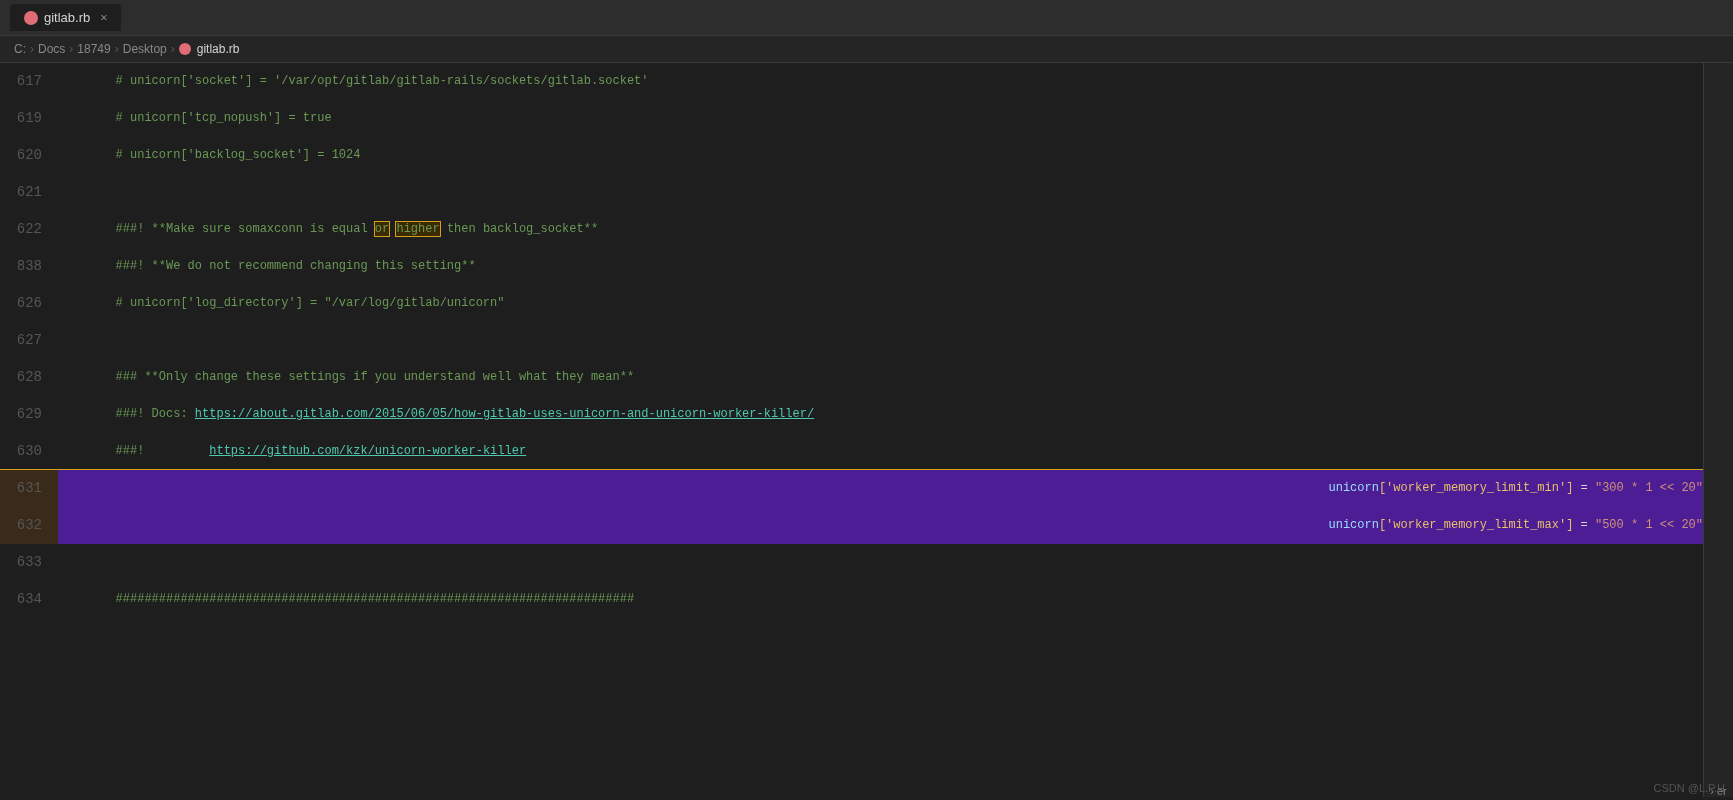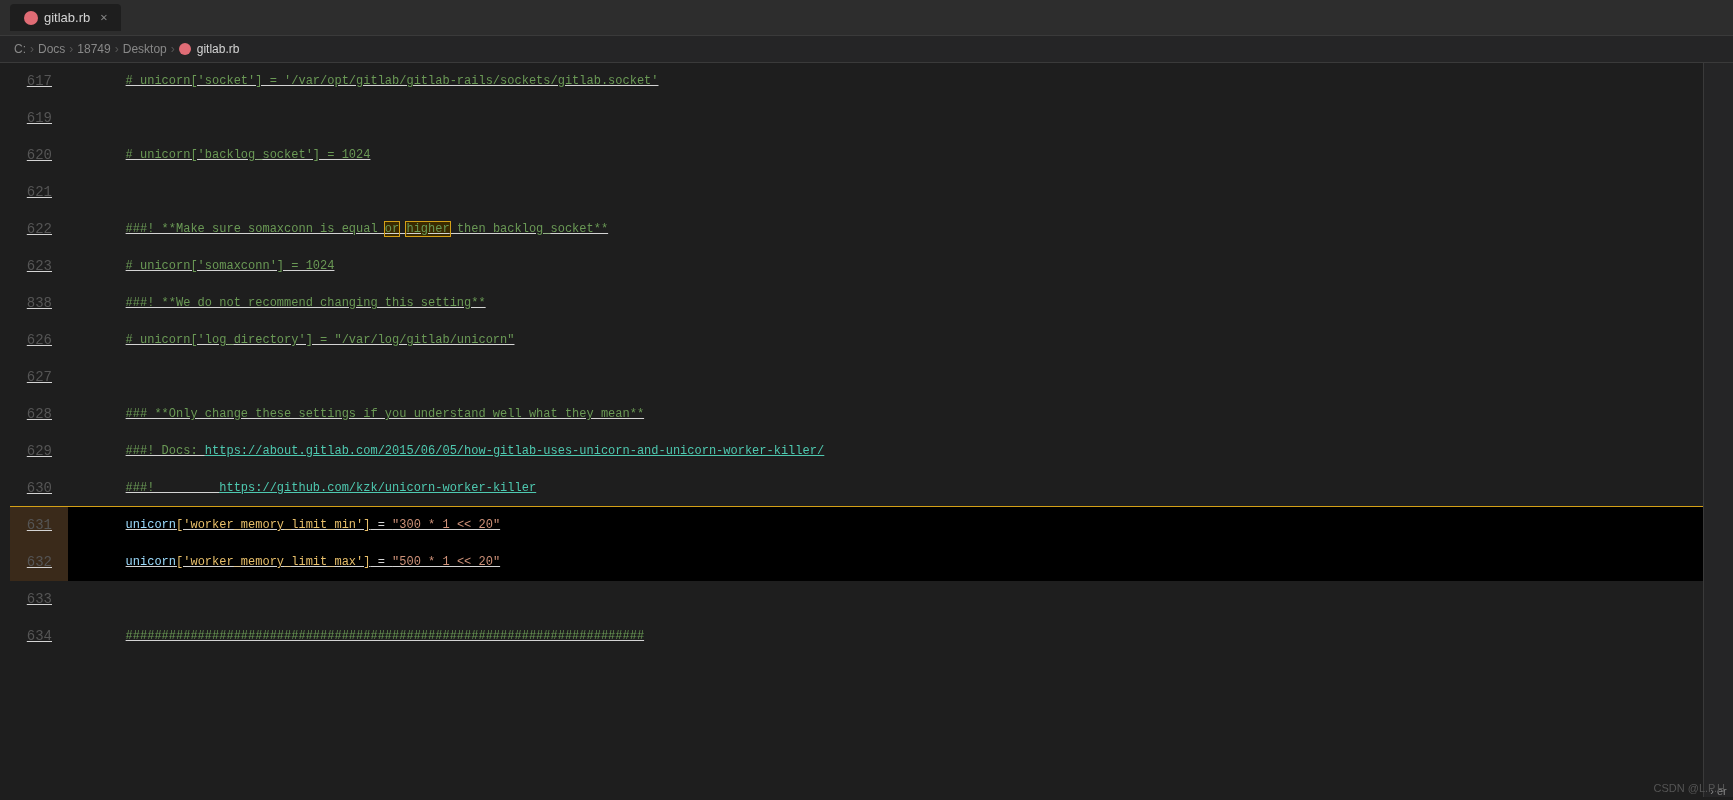--- a/index.html
+++ b/index.html
@@ -77,22 +77,20 @@
     
     .code-area {
       display: flex;
       height: calc(800px - 36px - 30px);
       overflow: hidden;
     }
 
     .code-content {
       flex: 1;
       overflow: hidden;
-      padding-left: 10px;
-      text-decoration: underline;
     }
 
     .line-num {
       display: inline-block;
       width: 58px;
       text-align: right;
       padding-right: 16px;
       color: #555;
       font-size: 14px;
       flex-shrink: 0;
@@ -111,21 +109,22 @@
     .c-comment { color: #6a9955; }
     .c-string { color: #ce9178; }
     .c-variable { color: #9cdcfe; }
     .c-bracket-key { color: #e8bf6a; }
     .c-operator { color: #d4d4d4; }
     .c-url { color: #4ec9b0; text-decoration: underline; }
     .c-hash { color: #6a9955; }
 
     
     .line-highlighted {
-      background: #000000;
+      background: #4c1d95;
+      justify-content: space-between;
     }
     .line-highlighted .line-num {
       background: #3a2a1a;
     }
 
     
     .side-panel {
       width: 30px;
       background: #252526;
       border-left: 1px solid #3a3a3a;
@@ -188,36 +187,33 @@
 
 <div class="code-area">
   <div class="code-content" id="code-lines">
 
   <div class="line-row">
         <span class="line-num">617</span>
         <span class="line-text"><span class="c-comment">	# unicorn['socket'] = '/var/opt/gitlab/gitlab-rails/sockets/gitlab.socket'</span></span>
       </div>
       <div class="line-row">
         <span class="line-num">619</span>
+        <span class="line-text"><span class="c-comment">	# unicorn['tcp_nopush'] = true</span></span>
       </div>
       <div class="line-row">
         <span class="line-num">620</span>
         <span class="line-text"><span class="c-comment">	# unicorn['backlog_socket'] = 1024</span></span>
       </div>
       <div class="line-row">
         <span class="line-num">621</span>
         <span class="line-text"></span>
       </div>
       <div class="line-row">
         <span class="line-num">622</span>
         <span class="line-text"><span class="c-comment">	###! **Make sure somaxconn is equal </span><span class="c-comment" style="outline: rgb(212, 160, 23) solid 1px; background-color: rgb(58, 42, 0);">or</span><span class="c-comment"> </span><span class="c-comment" style="outline: rgb(212, 160, 23) solid 1px; background-color: rgb(58, 42, 0);">higher</span><span class="c-comment"> then backlog_socket**</span></span>
-      </div>
-      <div class="line-row">
-        <span class="line-num">623</span>
-        <span class="line-text"><span class="c-comment">	# unicorn['somaxconn'] = 1024</span></span>
       </div>
       <div class="line-row">
         <span class="line-num">838</span>
         <span class="line-text"><span class="c-comment">	###! **We do not recommend changing this setting**</span></span>
       </div>
       <div class="line-row">
         <span class="line-num">626</span>
         <span class="line-text"><span class="c-comment">	# unicorn['log_directory'] = "/var/log/gitlab/unicorn"</span></span>
       </div>
       <div class="line-row">

